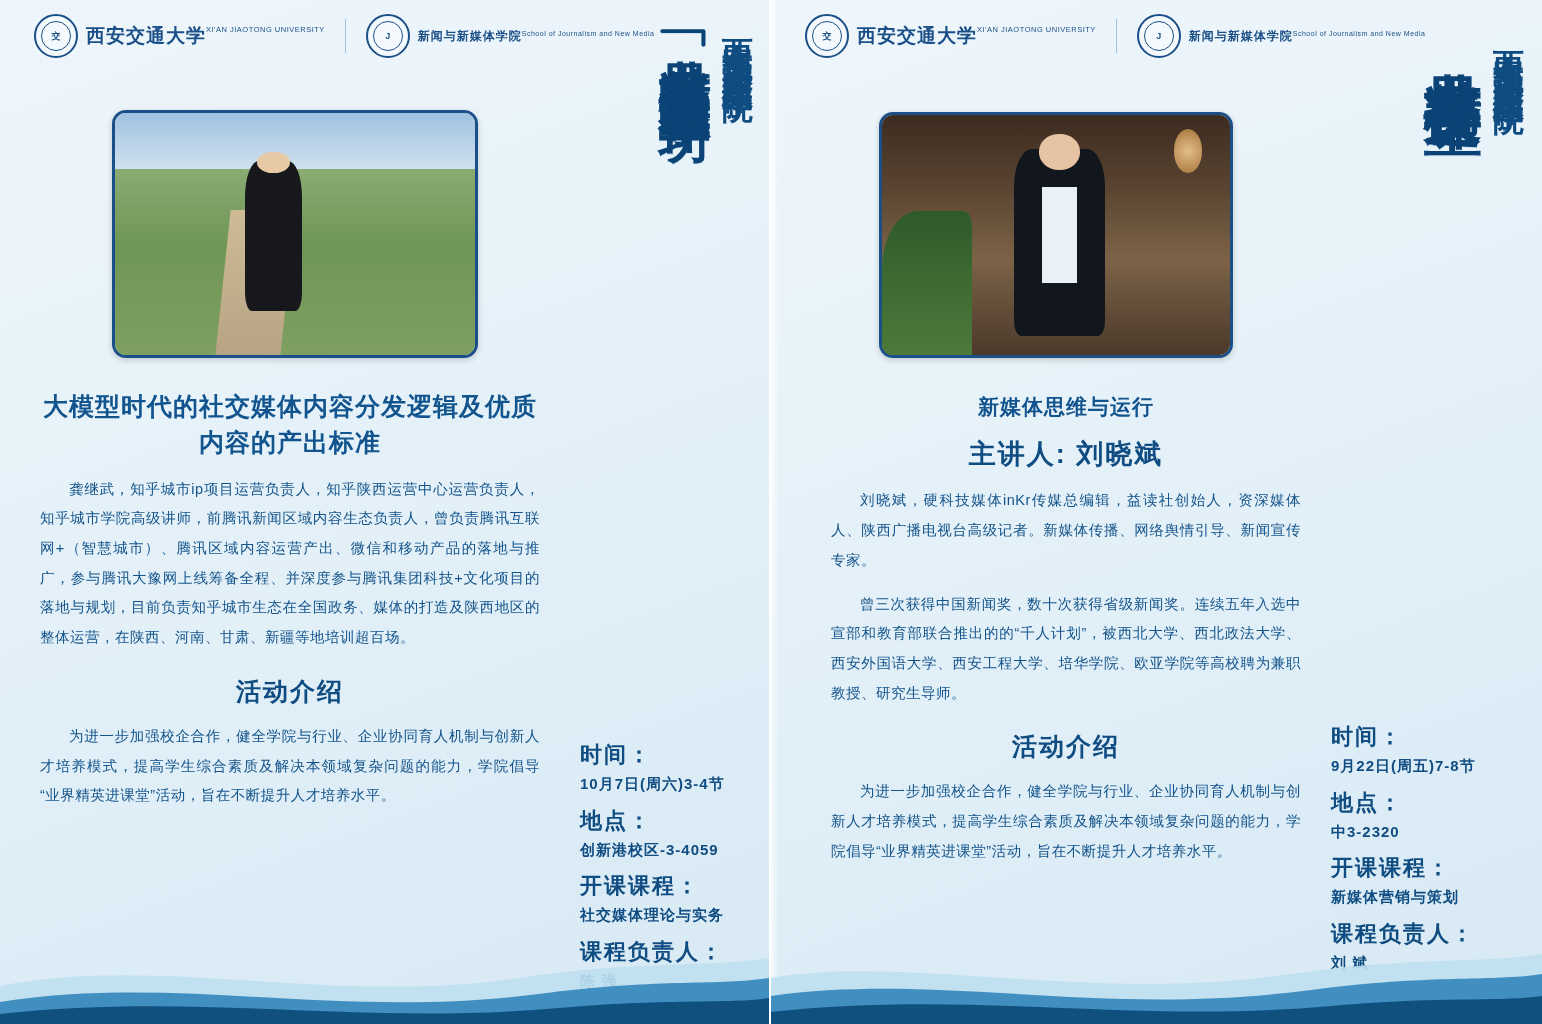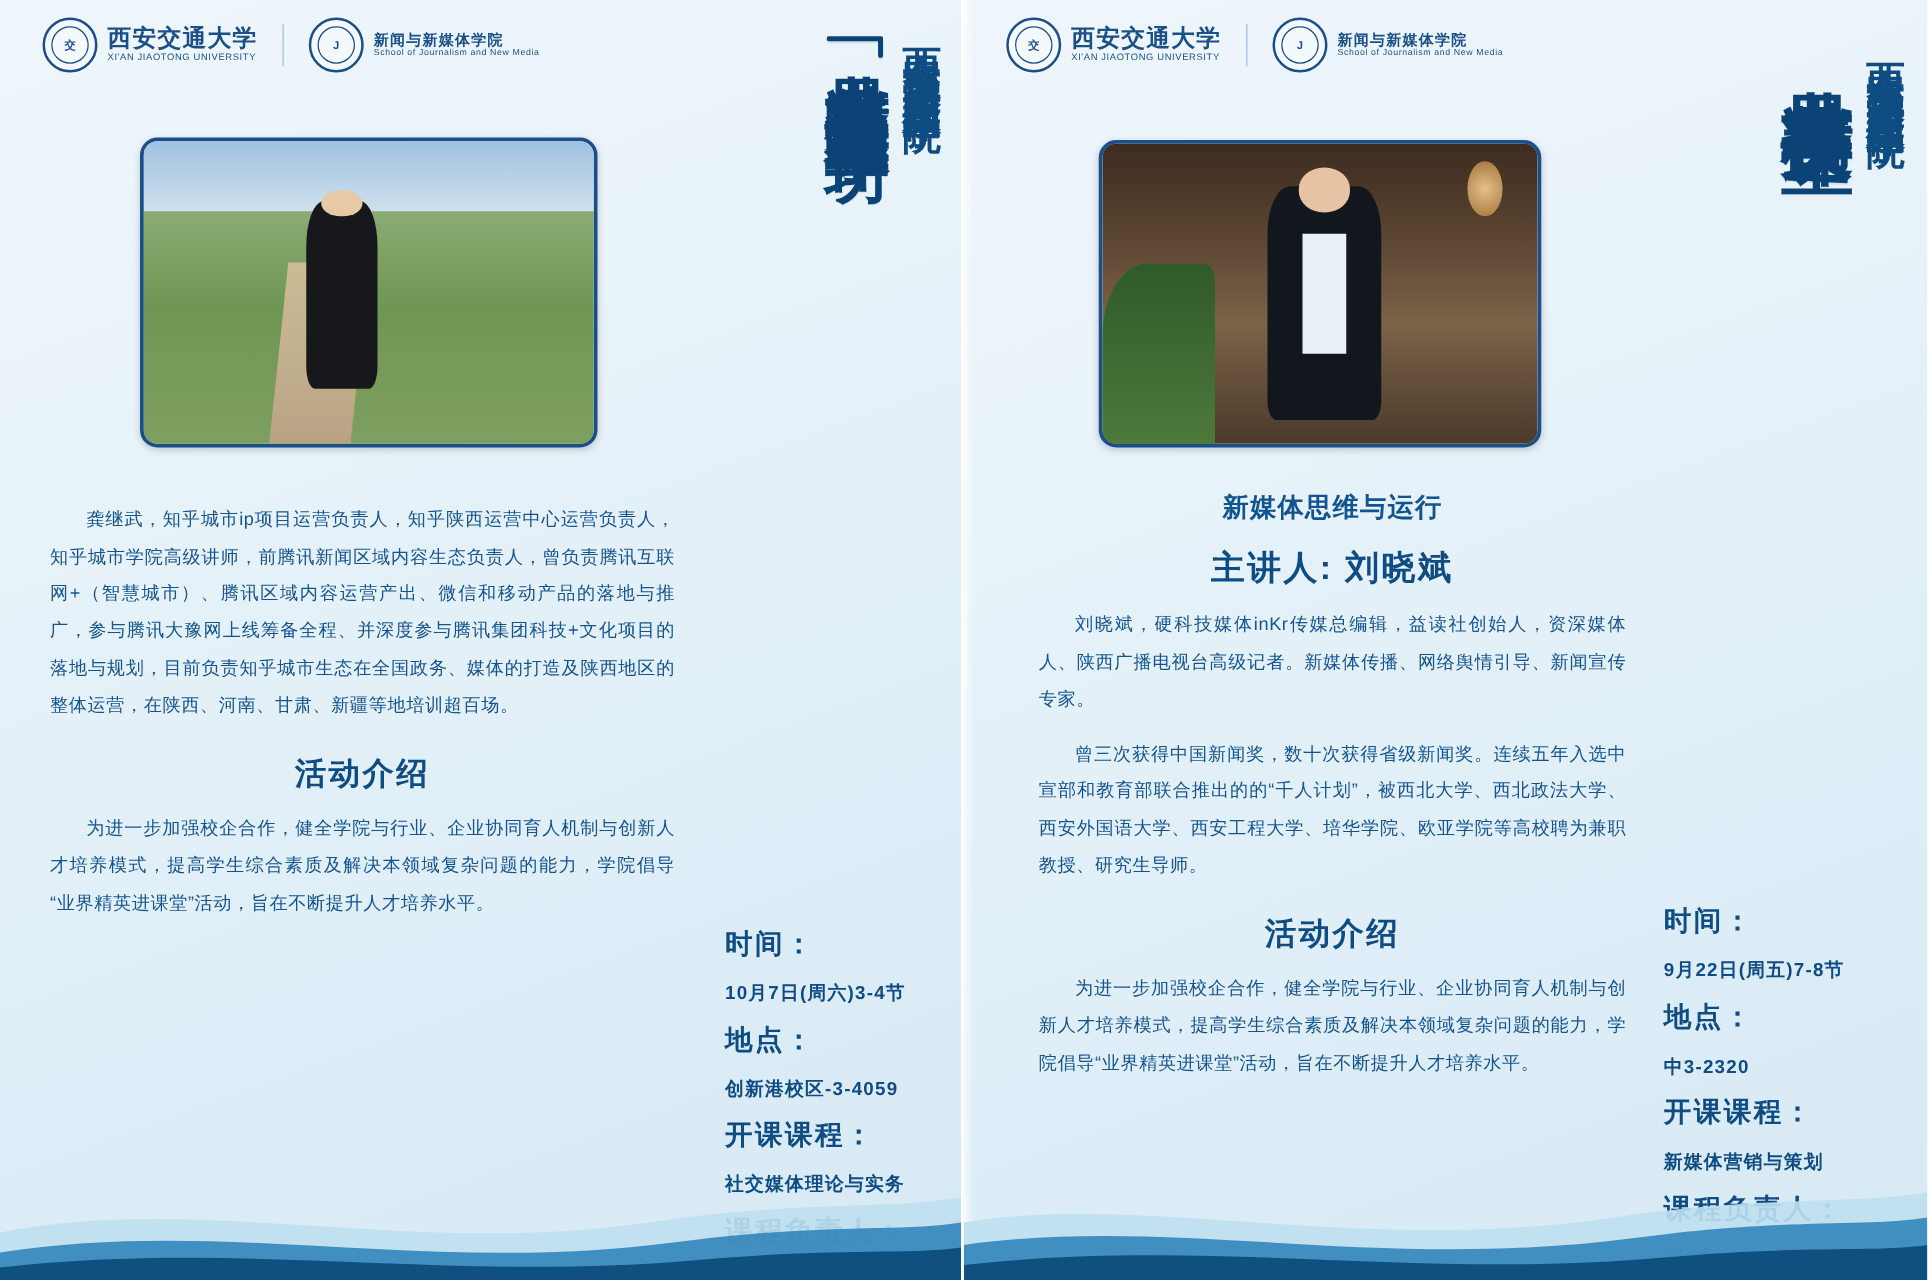--- a/index.html
+++ b/index.html
@@ -40,21 +40,21 @@
     display:flex;align-items:center;justify-content:center;
     box-sizing:border-box;
     background:#f4f9fd;
     position:relative;
   }
   .seal:after{
     content:"";position:absolute;left:5px;top:5px;right:5px;bottom:5px;
     border:1px solid #1b4f87;border-radius:50%;
   }
   .seal span{font-size:9px;color:#1b4f87;font-weight:bold;line-height:1;}
-  .logo-text{display:flex;flex-direction:column;line-height:1.05;}
+  .logo-text{display:flex;flex-direction:row;line-height:1.05;}
   .logo-cn{font-size:19px;color:#1b4f87;font-weight:bold;letter-spacing:1px;}
   .logo-en{font-size:7.5px;color:#1b4f87;letter-spacing:.5px;}
   .logo-cn.small{font-size:12px;}
   .logo-en.small{font-size:7px;}
   .sep-dot{width:1px;height:34px;background:#9dc2dd;}
 
   
   .vert-col{
     position:absolute;top:18px;right:18px;height:960px;
     display:flex;flex-direction:row-reverse;gap:4px;
@@ -77,21 +77,21 @@
     text-shadow:0 1px 0 #cfe4f2;
   }
 
   
   .info-block{
     position:absolute;
     color:#0f4c81;
     line-height:1.5;
   }
   .info-label{font-size:22px;font-weight:bold;letter-spacing:2px;margin-top:8px;}
-  .info-value{font-size:15px;font-weight:bold;letter-spacing:1px;margin-top:13px;}
+  .info-value{font-size:15px;font-weight:bold;letter-spacing:1px;margin-top:2px;}
 
   
   .photo{
     position:absolute;
     border:3px solid #1b4f87;
     border-radius:14px;
     background:#cfd9cf;
     overflow:hidden;
     box-shadow:0 2px 6px rgba(0,0,0,.18);
   }
@@ -216,20 +216,21 @@
     <div class="photo" style="left:112px;top:110px;width:360px;height:242px;">
       <div class="img">
         <div class="ph-sky"></div>
         <div class="ph-path"></div>
         <div class="ph-person"></div>
         <div class="ph-head"></div>
       </div>
     </div>
 
     <div class="content" style="left:40px;top:388px;width:500px;">
+      <div class="talk-title two-line">大模型时代的社交媒体内容分发逻辑及优质内容的产出标准</div>
       <div class="para">龚继武，知乎城市ip项目运营负责人，知乎陕西运营中心运营负责人，知乎城市学院高级讲师，前腾讯新闻区域内容生态负责人，曾负责腾讯互联网+（智慧城市）、腾讯区域内容运营产出、微信和移动产品的落地与推广，参与腾讯大豫网上线筹备全程、并深度参与腾讯集团科技+文化项目的落地与规划，目前负责知乎城市生态在全国政务、媒体的打造及陕西地区的整体运营，在陕西、河南、甘肃、新疆等地培训超百场。</div>
       <div class="section-title">活动介绍</div>
       <div class="para">为进一步加强校企合作，健全学院与行业、企业协同育人机制与创新人才培养模式，提高学生综合素质及解决本领域复杂问题的能力，学院倡导“业界精英进课堂”活动，旨在不断提升人才培养水平。</div>
     </div>
 
     <div class="wave">
       <svg viewBox="0 0 771 90" preserveAspectRatio="none">
         <path d="M0,52 C160,20 330,72 520,44 C640,26 710,34 771,24 L771,90 L0,90 Z" fill="#bfe0ef" opacity="0.9"></path>
         <path d="M0,68 C180,40 340,86 540,60 C660,44 720,52 771,44 L771,90 L0,90 Z" fill="#2a7fb8" opacity="0.85"></path>
         <path d="M0,80 C200,58 360,92 560,74 C670,64 730,70 771,64 L771,90 L0,90 Z" fill="#10507f"></path>

